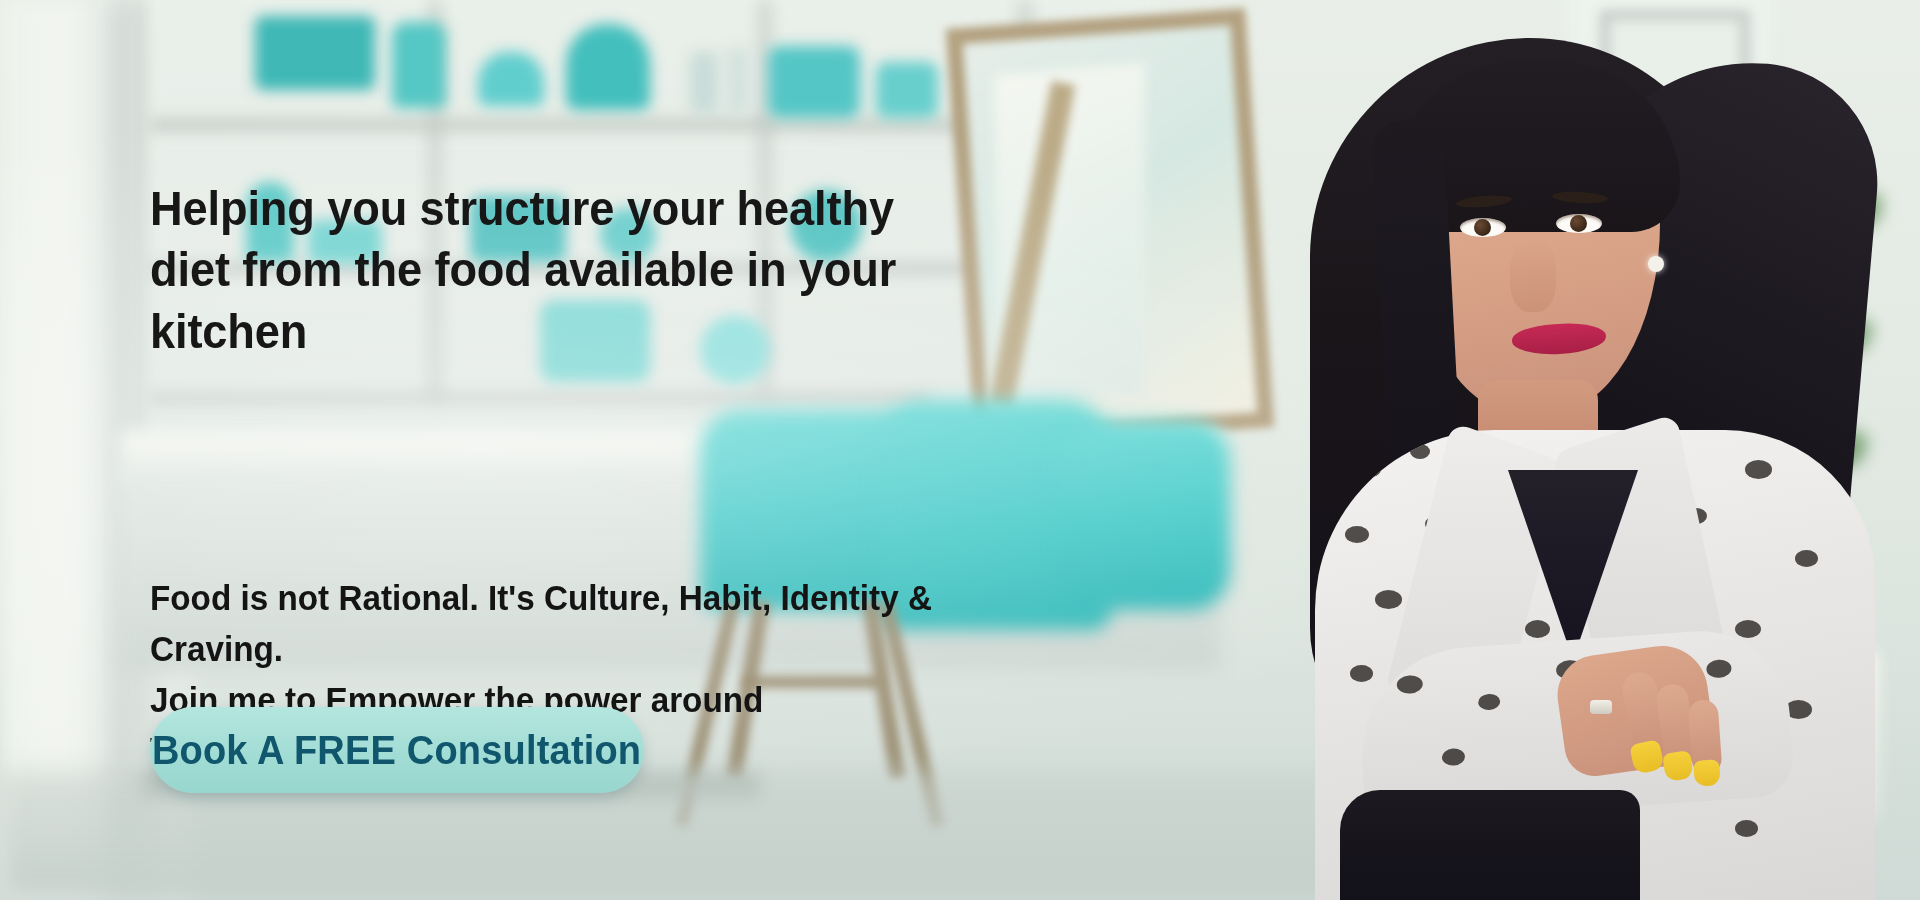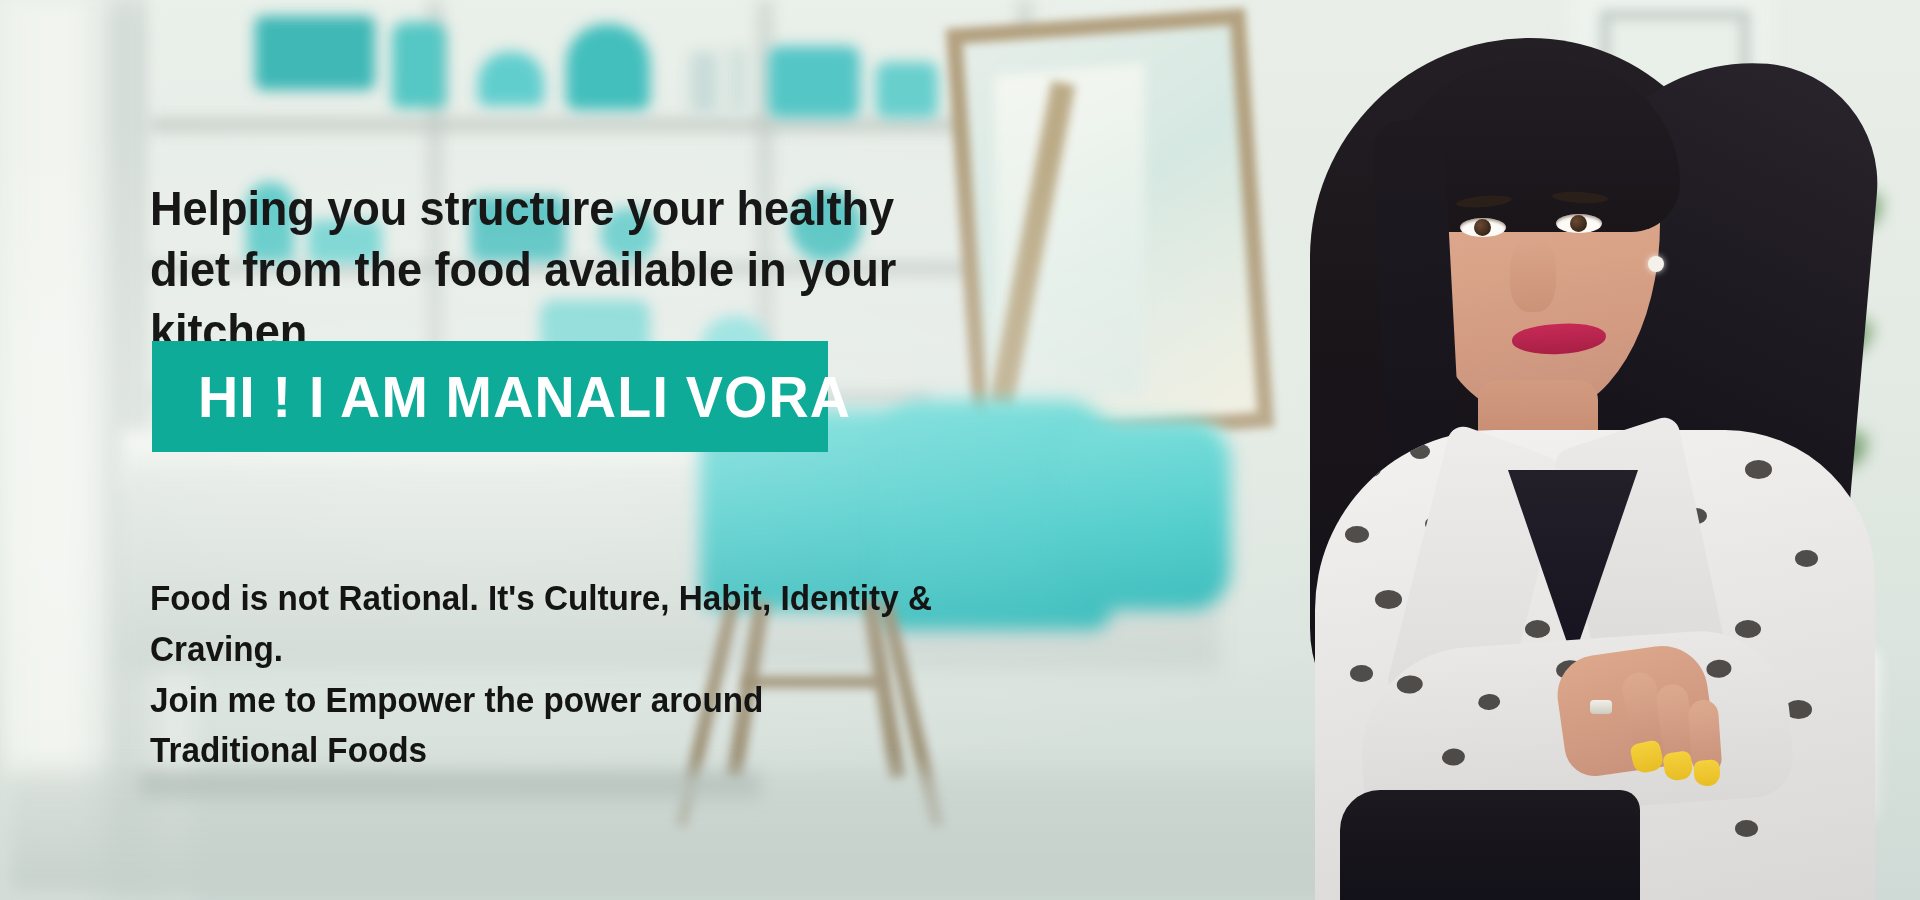--- a/index.html
+++ b/index.html
@@ -501,25 +501,25 @@
     <div class="nail" style="left:504px;top:752px;width:28px;height:28px;transform:rotate(-8deg);"></div>
     <div class="nail" style="left:534px;top:760px;width:26px;height:26px;transform:rotate(-4deg);"></div>
     <div class="ring"></div>
     <div class="black-skirt"></div>
   </div>
 
   <div class="content">
 
     <h1 class="headline">Helping you structure your healthy diet from the food available in your kitchen</h1>
 
-    <div class="name-band">
-      <span class="txt">HI ! I AM MANALI VORA</span>
-    </div>
 
 
     <div class="tagline">
       <div>Food is not Rational. It's Culture, Habit, Identity &amp; Craving.</div>
       <div>Join me to Empower the power around Traditional Foods</div>
     </div>
 
+    <button class="cta">
+      <span class="txt">Book A FREE Consultation</span>
+    </button>
 
   </div>
 </div>
 
 </body></html>

